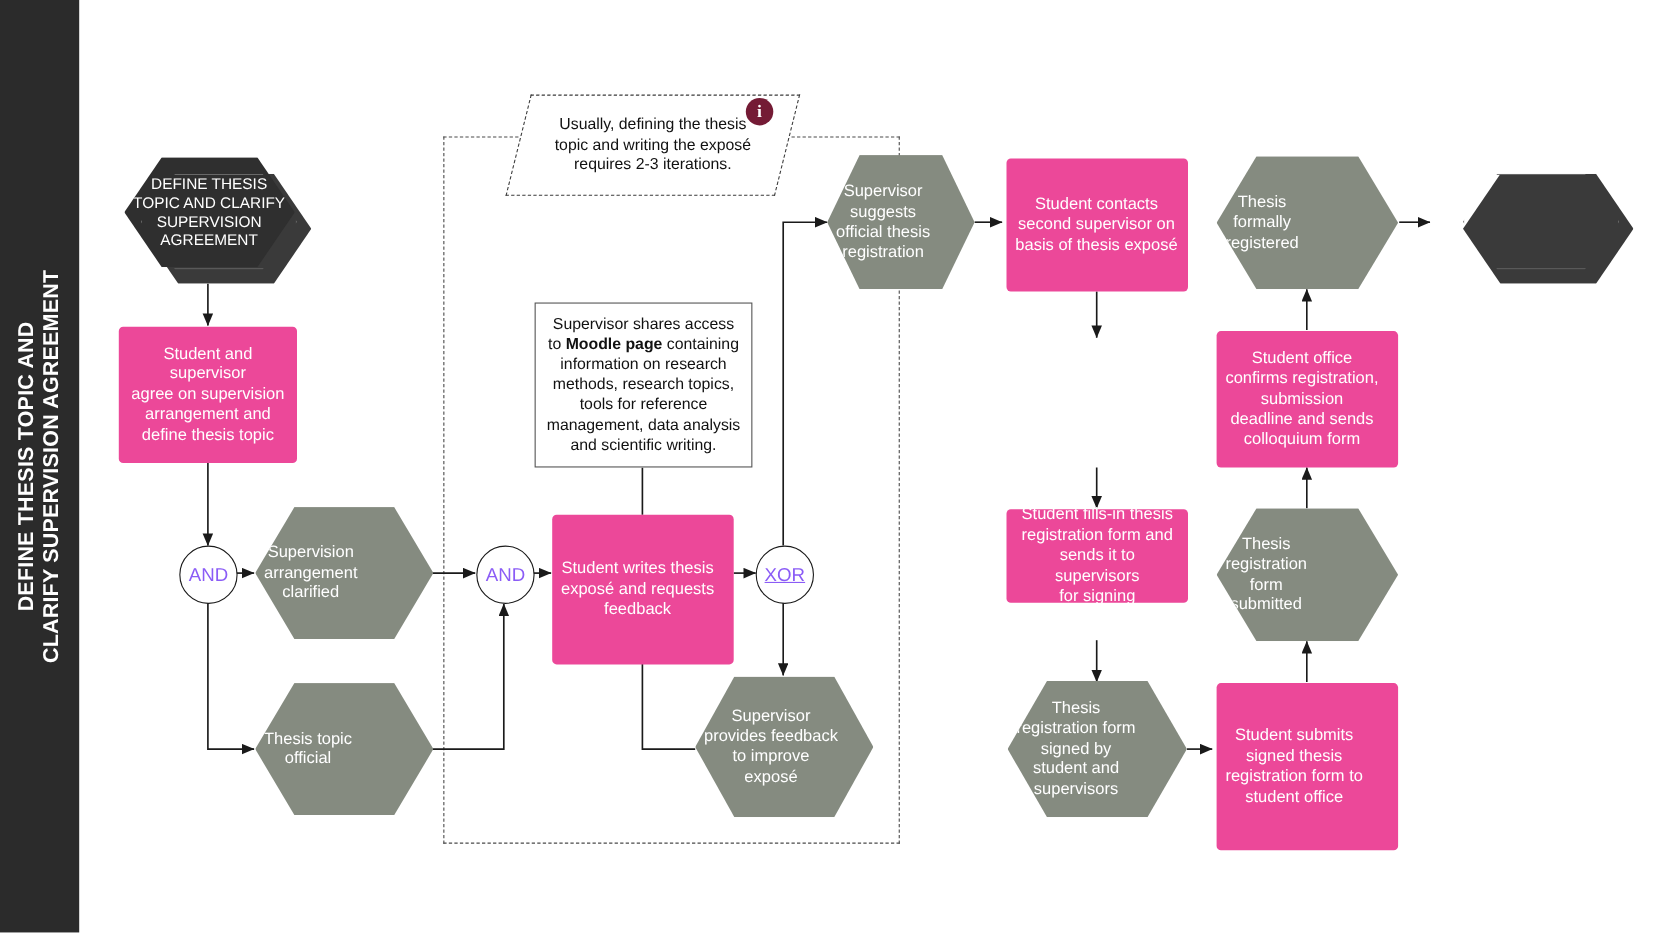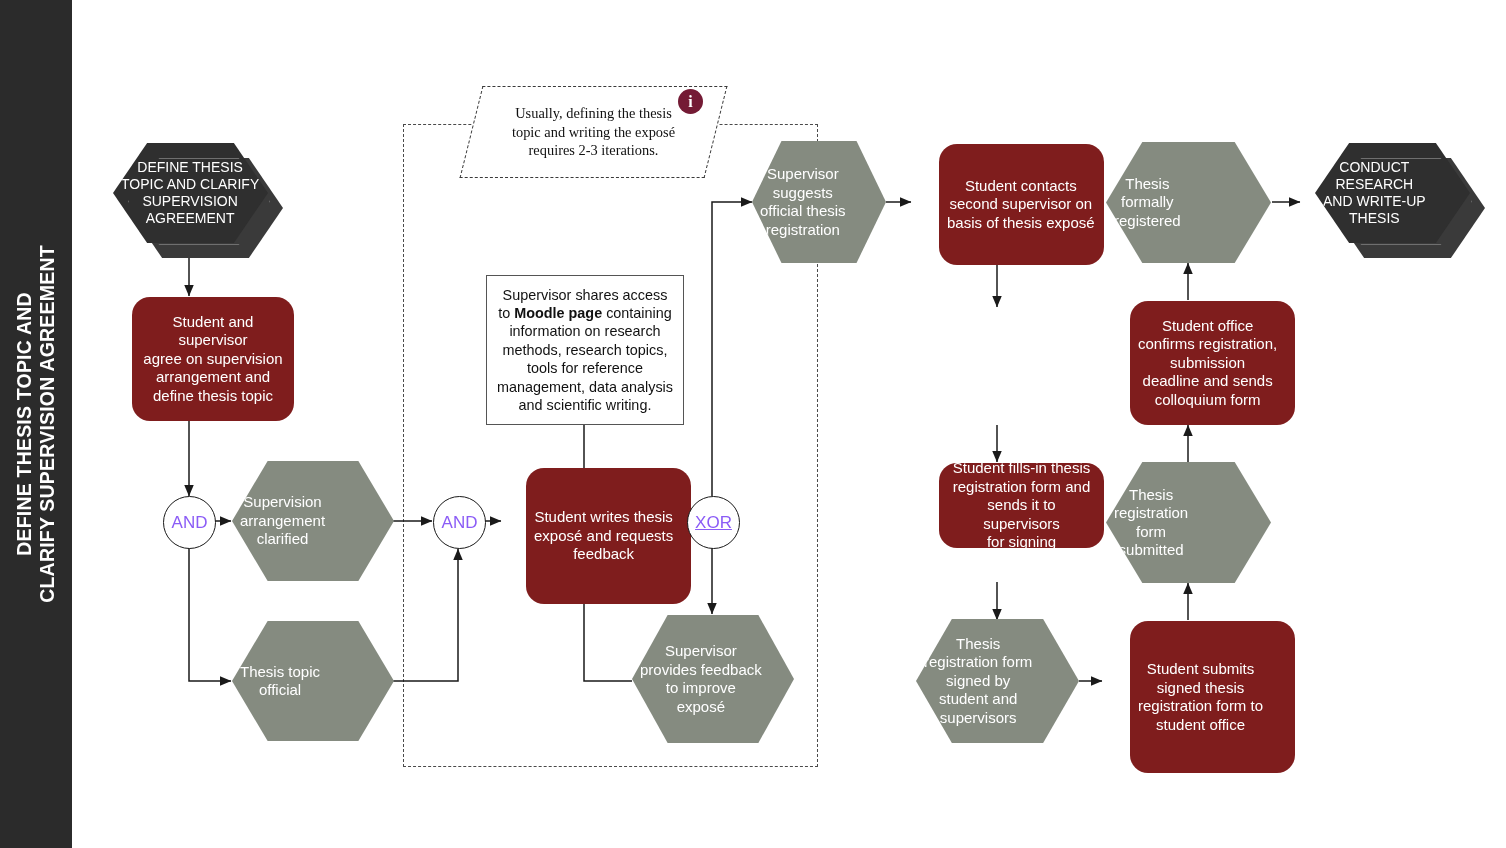--- a/index.html
+++ b/index.html
@@ -18,21 +18,21 @@
 
   
   #wires{position:absolute;left:0;top:0;width:1506px;height:848px;pointer-events:none;}
 
   
   .node{position:absolute;box-sizing:border-box;display:flex;align-items:center;
         justify-content:flex-start;text-align:center;color:#ffffff;}
   .node .txt{display:block;padding:0 8px;line-height:18.5px;font-size:15px;white-space:pre-line;}
 
   
-  .task{background:#7f1d1d;border-radius:18px;margin-left:24px;}
+  .task{background:#ec4899;border-radius:4px;}
 
   
   .hex{background:#858b80;
        clip-path:polygon(22% 0%,78% 0%,100% 50%,78% 100%,22% 100%,0% 50%);}
 
   
   .term{background:#2f2f2f;
         clip-path:polygon(22% 0%,78% 0%,100% 50%,78% 100%,22% 100%,0% 50%);}
   .term .txt{font-size:14px;line-height:17px;}
   .term-shadow{position:absolute;background:#3a3a3a;
@@ -52,21 +52,21 @@
   .note b{font-weight:bold;}
 
   
   #callout{position:absolute;left:471px;top:86px;width:245px;height:92px;}
   #callout .skew{position:absolute;left:0;top:0;width:245px;height:92px;
        border:1.6px dashed #3a3a3a;box-sizing:border-box;transform:skewX(-14deg);
        background:#ffffff;}
   #callout .ctext{position:absolute;left:0;top:0;width:245px;height:92px;
        display:flex;align-items:center;justify-content:center;text-align:center;
        color:#111;font-size:14.4px;line-height:18.4px;padding:0 14px;box-sizing:border-box;
-       white-space:pre-line;font-family:Liberation Serif, serif;}
+       white-space:pre-line;}
   #info-badge{position:absolute;left:207px;top:3px;width:25px;height:25px;border-radius:50%;
        background:#741b35;color:#fff;font-weight:bold;font-size:16px;
        display:flex;align-items:center;justify-content:center;font-family:"Liberation Serif",serif;}
 
   
   #subproc{position:absolute;left:403px;top:124px;width:415px;height:643px;
        border:1.6px dashed #4a4a4a;box-sizing:border-box;background:transparent;}
 </style>
 </head>
 <body>
@@ -135,26 +135,20 @@
   <div class="term-shadow" style="left:128px;top:158px;width:155px;height:100px;"></div>
   <div class="node term" style="left:113px;top:143px;width:155px;height:100px;">
     <span class="txt">DEFINE THESIS
 TOPIC AND CLARIFY
 SUPERVISION
 AGREEMENT</span>
   </div>
   <div class="term-inner-edge" style="left:128px;top:158px;width:140px;height:85px;"></div>
 
   <div class="term-shadow" style="left:1330px;top:158px;width:155px;height:100px;"></div>
-  <div class="node term" style="left:1315px;top:143px;width:155px;height:100px;">
-    <span class="txt">CONDUCT
-RESEARCH
-AND WRITE-UP
-THESIS</span>
-  </div>
   <div class="term-inner-edge" style="left:1330px;top:158px;width:140px;height:85px;"></div>
 
   <div class="node task" style="left:108px;top:297px;width:162px;height:124px;">
     <span class="txt">Student and supervisor
 agree on supervision
 arrangement and
 define thesis topic</span>
   </div>
 
   <div class="node hex" style="left:232px;top:461px;width:162px;height:120px;">

